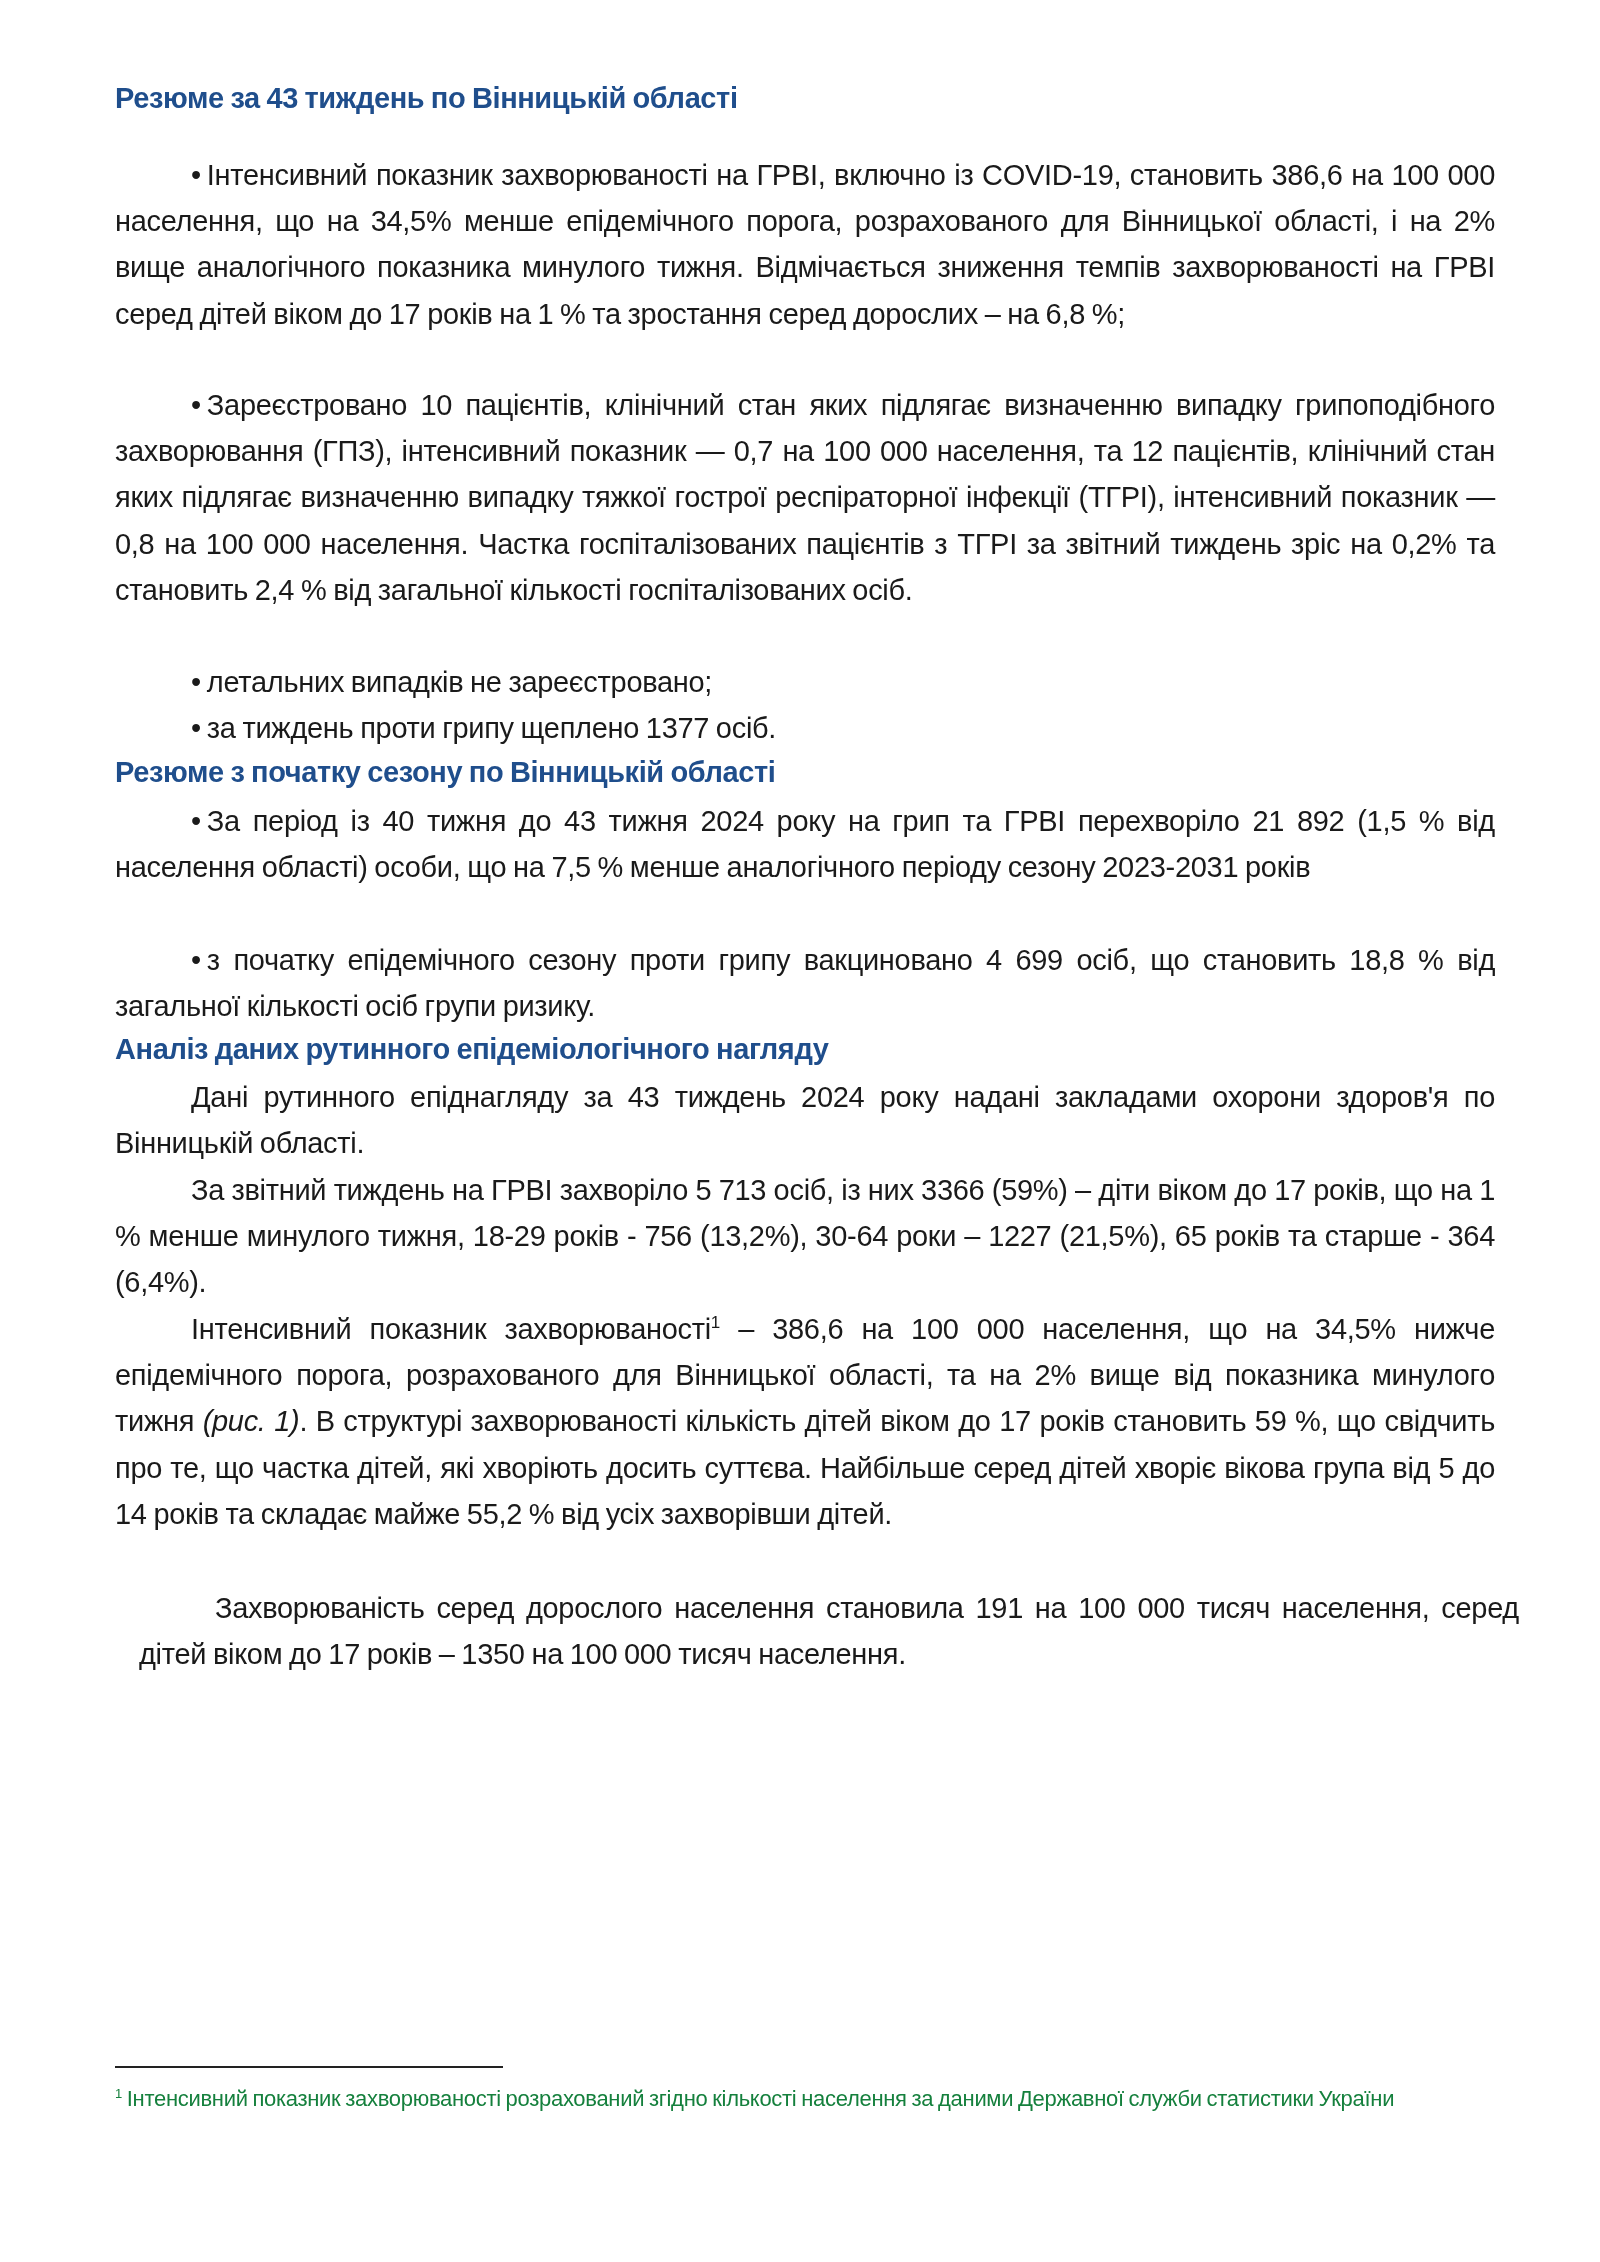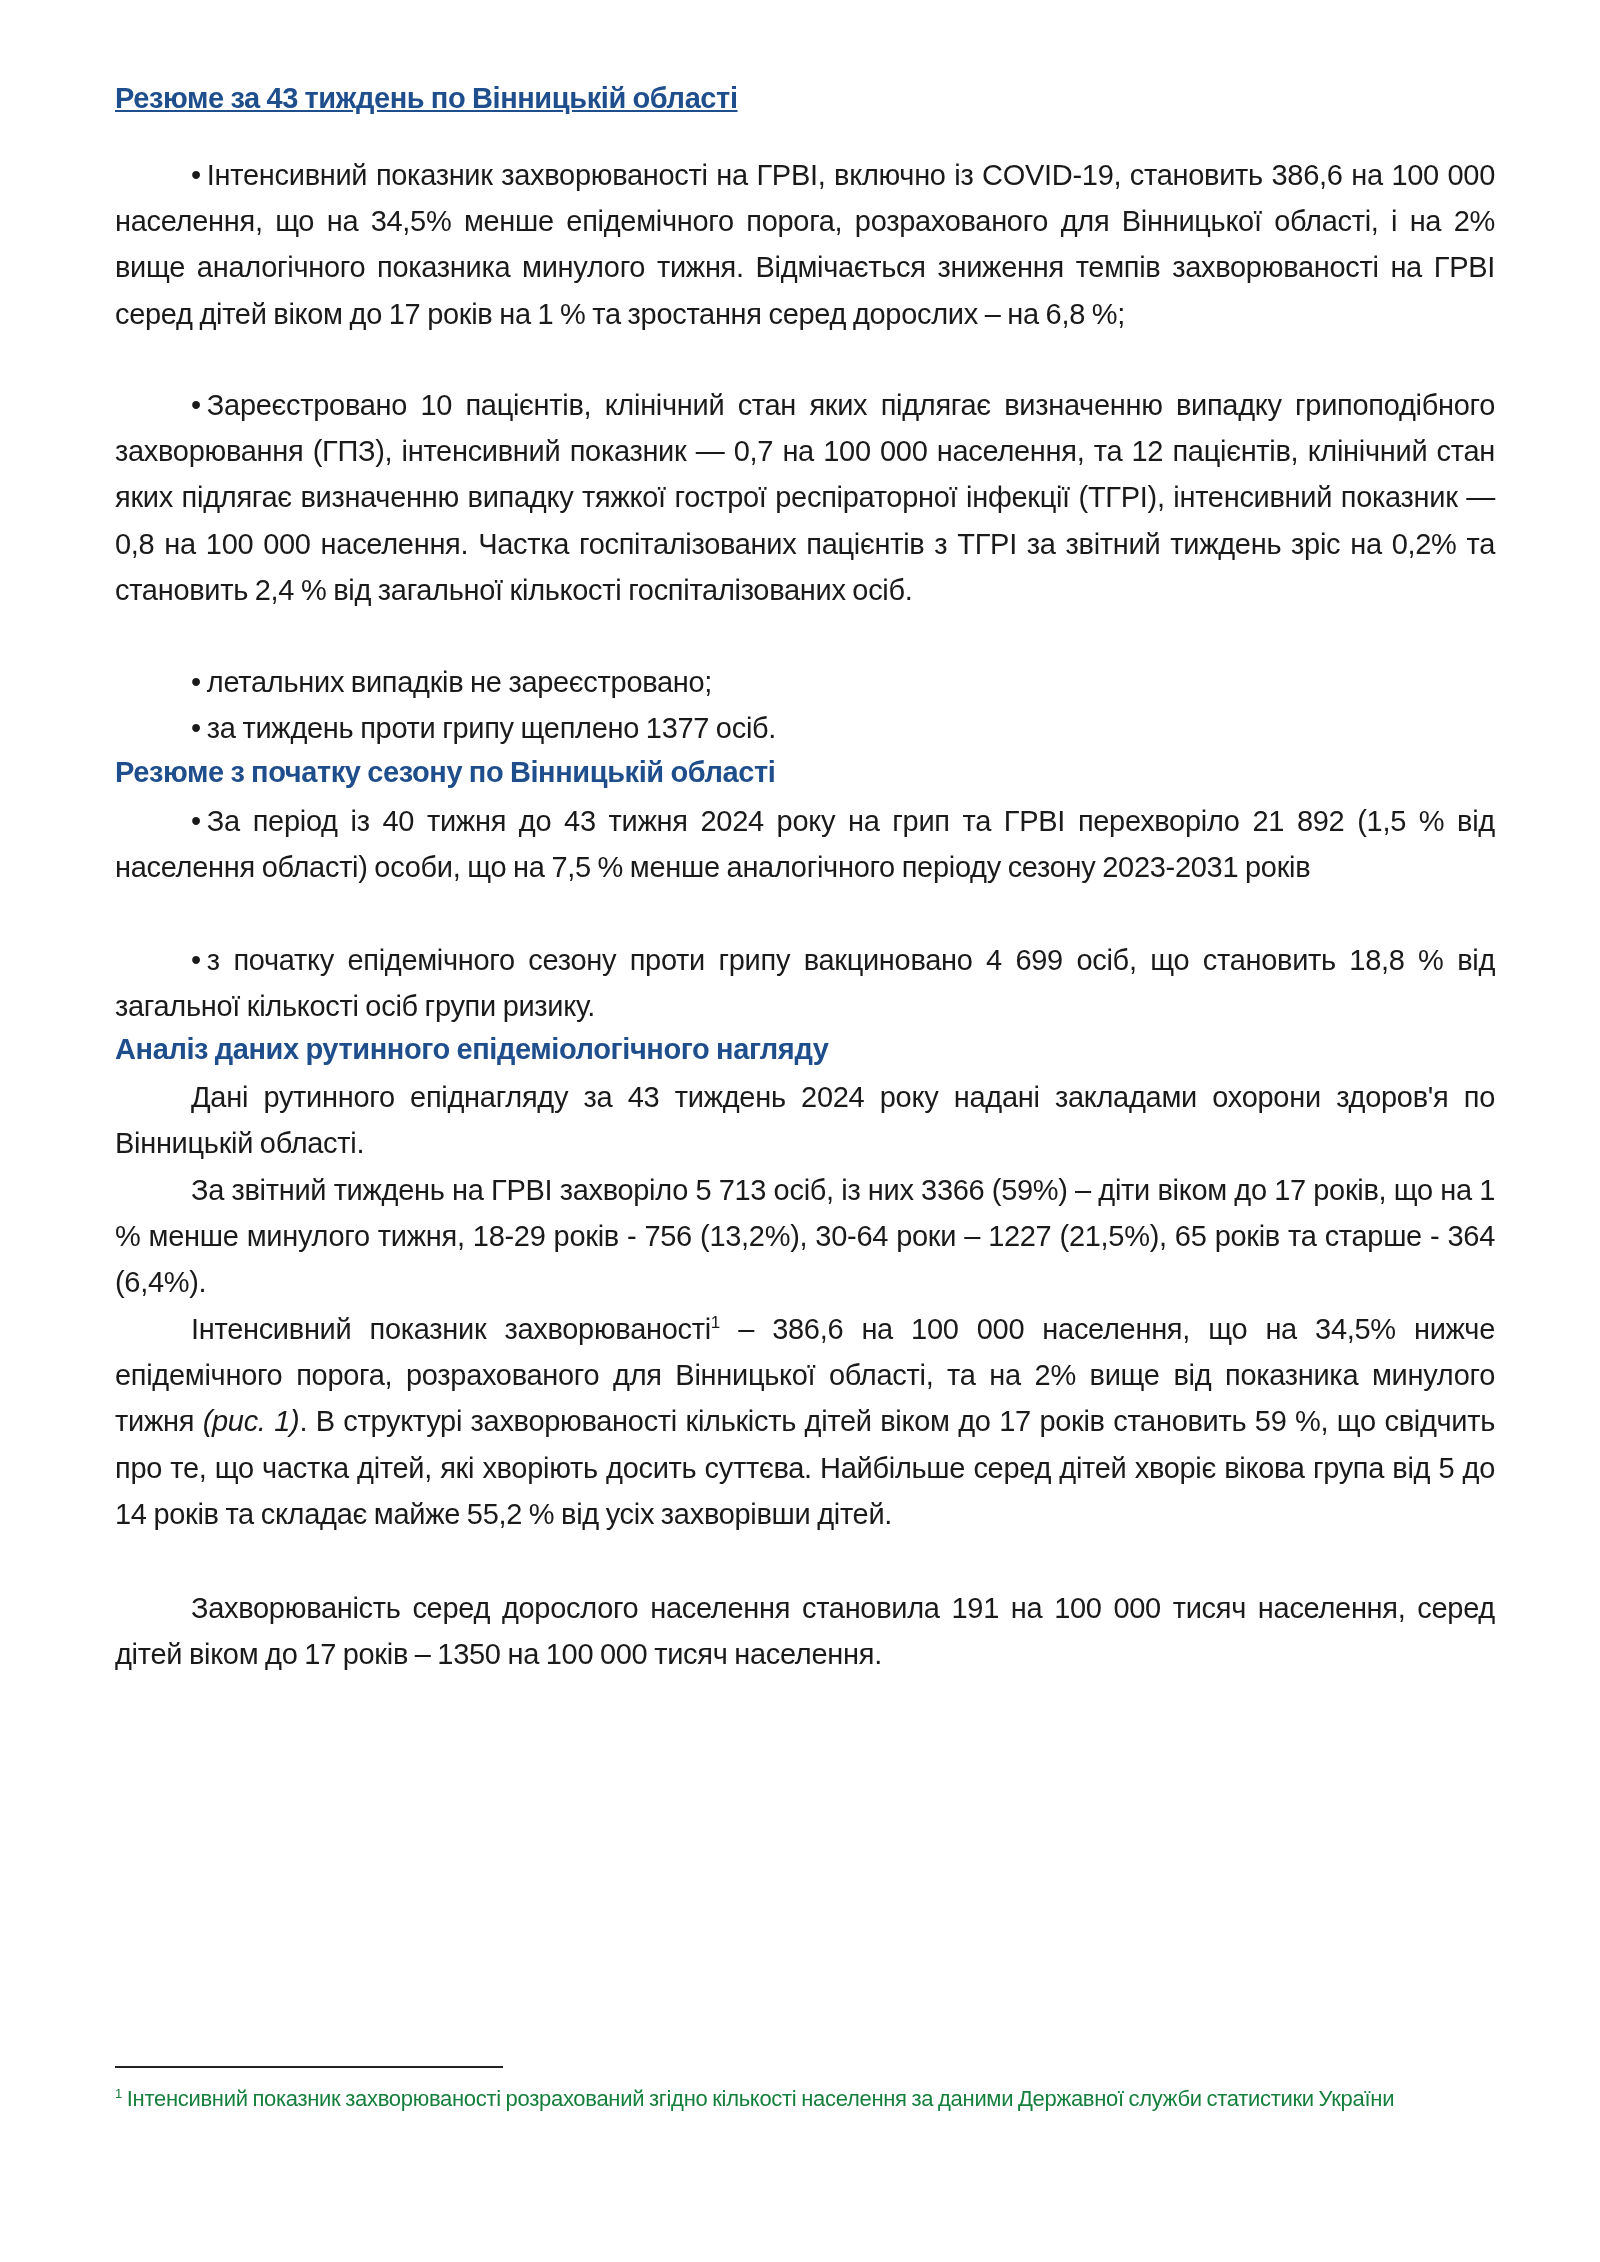--- a/index.html
+++ b/index.html
@@ -32,21 +32,21 @@
     position: absolute; left: 0; top: 2082px; width: 1360px;
     font-size: 22px; line-height: 33px; letter-spacing: -0.3px; color: #15803d;
   }
   .footnote sup { font-size: 13px; }
 </style>
 </head>
 <body>
 
 <div class="page">
 
-  <div class="heading" style="top:82px;text-decoration:underline;">Резюме за 43 тиждень по Вінницькій області</div>
+  <div class="heading" style="top:82px;">Резюме за 43 тиждень по Вінницькій області</div>
 
   <p class="para" style="top:152px;">
     <span class="bullet">•</span><span>Інтенсивний показник захворюваності на ГРВІ, включно із COVID-19, становить </span><b>386,6</b><span> на 100 000 населення, що на 34,5% менше епідемічного порога, розрахованого для Вінницької області, і на 2% вище аналогічного показника минулого тижня. Відмічається зниження темпів захворюваності на ГРВІ серед дітей віком до 17 років на 1 % та зростання серед дорослих – на 6,8 %;</span>
   </p>
 
   <p class="para" style="top:382px;">
     <span class="bullet">•</span><span>Зареєстровано 10 пацієнтів, клінічний стан яких підлягає визначенню випадку грипоподібного захворювання (ГПЗ), інтенсивний показник — 0,7 на 100 000 населення, та 12 пацієнтів, клінічний стан яких підлягає визначенню випадку тяжкої гострої респіраторної інфекції (ТГРІ),  інтенсивний показник — 0,8 на 100 000 населення. Частка госпіталізованих пацієнтів з ТГРІ за звітний тиждень зріс на 0,2% та становить 2,4 % від загальної кількості госпіталізованих осіб.</span>
   </p>
 
   <p class="para nojust" style="top:659px;">
@@ -70,20 +70,20 @@
   <div class="heading" style="top:1033px;">Аналіз даних рутинного епідеміологічного нагляду</div>
 
   <p class="para" style="top:1074px;">Дані рутинного епіднагляду за 43 тиждень 2024 року надані закладами охорони здоров'я по Вінницькій області.</p>
 
   <p class="para" style="top:1167px;">За звітний тиждень на ГРВІ захворіло 5 713 осіб, із них 3366 (59%) – діти віком до 17 років, що на 1 % менше минулого тижня, 18-29 років - 756 (13,2%), 30-64 роки – 1227 (21,5%), 65 років та старше - 364 (6,4%).</p>
 
   <p class="para" style="top:1306px;">
     <span>Інтенсивний показник захворюваності</span><sup>1</sup><span> – 386,6 на 100 000 населення, що на 34,5% нижче епідемічного порога, розрахованого для Вінницької області, та на 2% вище від показника минулого тижня </span><i>(рис. 1)</i><span>. В структурі захворюваності кількість дітей віком до 17 років становить 59 %, що свідчить про те, що частка дітей, які хворіють досить суттєва. Найбільше серед дітей хворіє вікова група від 5 до 14 років та складає майже 55,2 % від усіх захворівши дітей.</span>
   </p>
 
-  <p class="para" style="top:1585px;">Захворюваність серед дорослого населення становила 191 на 100 000 тисяч населення, серед дітей віком до 17 років – 1350 на 100 000 тисяч населення.</p>
+  <p class="para" style="top:1585px;margin-left:24px;">Захворюваність серед дорослого населення становила 191 на 100 000 тисяч населення, серед дітей віком до 17 років – 1350 на 100 000 тисяч населення.</p>
 
   <div class="fn-rule"></div>
   <div class="footnote">
     <sup>1</sup><span> Інтенсивний показник захворюваності розрахований згідно кількості населення за даними Державної служби статистики України</span>
   </div>
 
 </div>
 
 </body></html>

